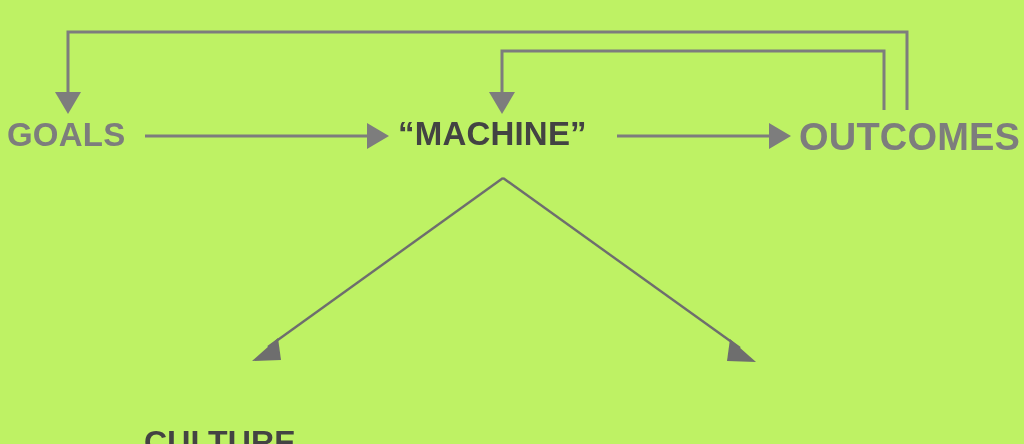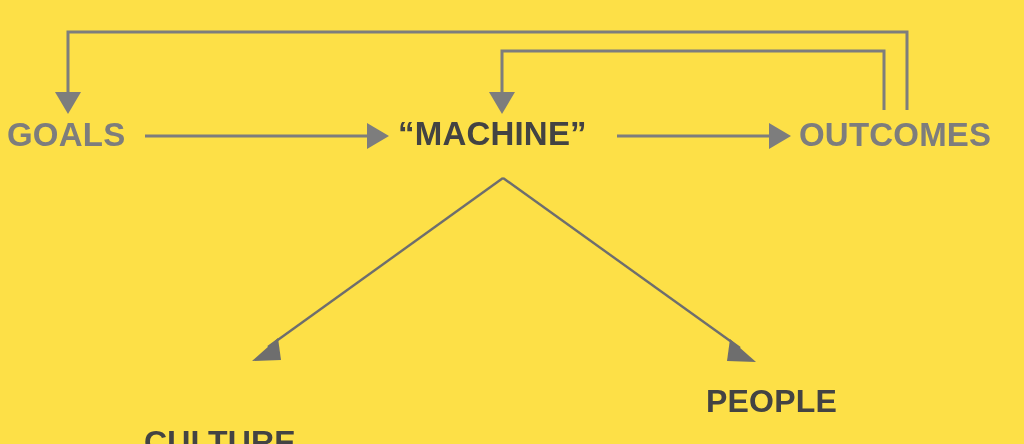--- a/index.html
+++ b/index.html
@@ -7,21 +7,21 @@
     padding: 0;
     background: #ffffff;
   }
   body {
     font-family: "Liberation Sans", sans-serif;
   }
   #diagram-root {
     position: relative;
     width: 1024px;
     height: 444px;
-    background: #fde047;
+    background: #bef264;
     overflow: hidden;
   }
   #diagram-svg {
     position: absolute;
     left: 0;
     top: 0;
     width: 1024px;
     height: 444px;
     display: block;
   }
@@ -46,21 +46,21 @@
   }
   #label-machine {
     left: 398px;
     top: 117px;
     font-size: 33px;
     text-align: right;
   }
   #label-outcomes {
     left: 799px;
     top: 118px;
-    font-size: 33px;
+    font-size: 38px;
   }
   #label-culture {
     left: 144px;
     top: 385px;
     font-size: 32px;
     margin-top: 41px;
   }
   #label-people {
     left: 706px;
     top: 385px;
@@ -107,15 +107,14 @@
   </svg>
 
   <div class="node-label node-light" id="label-goals">GOALS</div>
 
   <div class="node-label node-dark" id="label-machine">“MACHINE”</div>
 
   <div class="node-label node-light" id="label-outcomes">OUTCOMES</div>
 
   <div class="node-label node-dark" id="label-culture">CULTURE</div>
 
-  <div class="node-label node-dark" id="label-people">PEOPLE</div>
 
 </div>
 
 </body></html>

